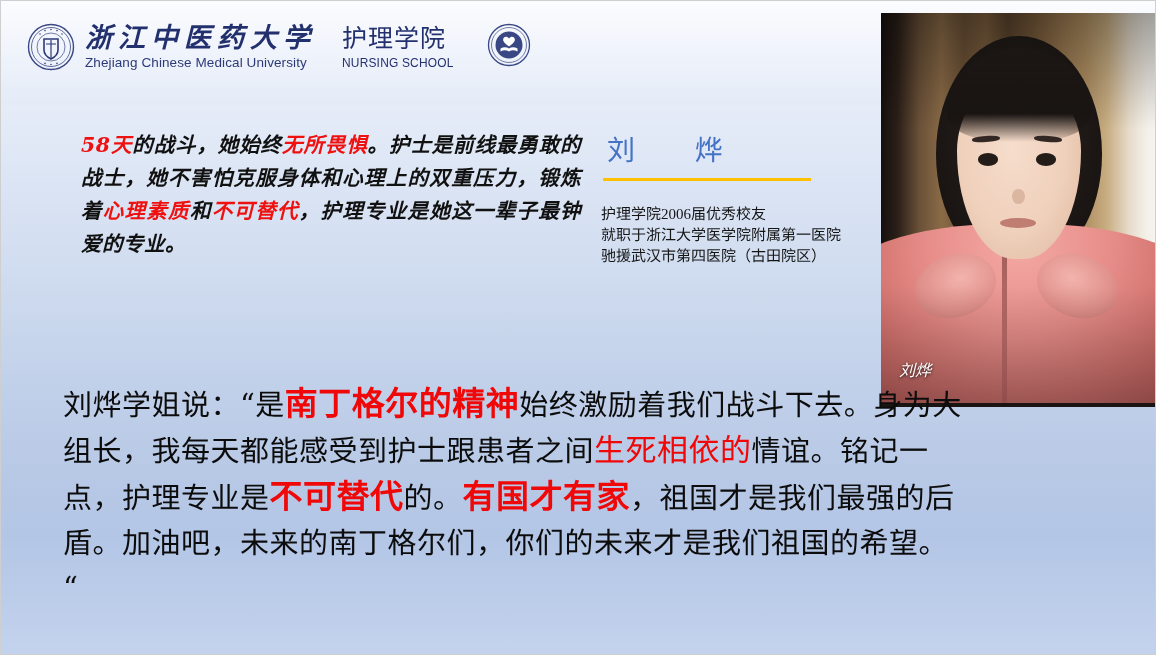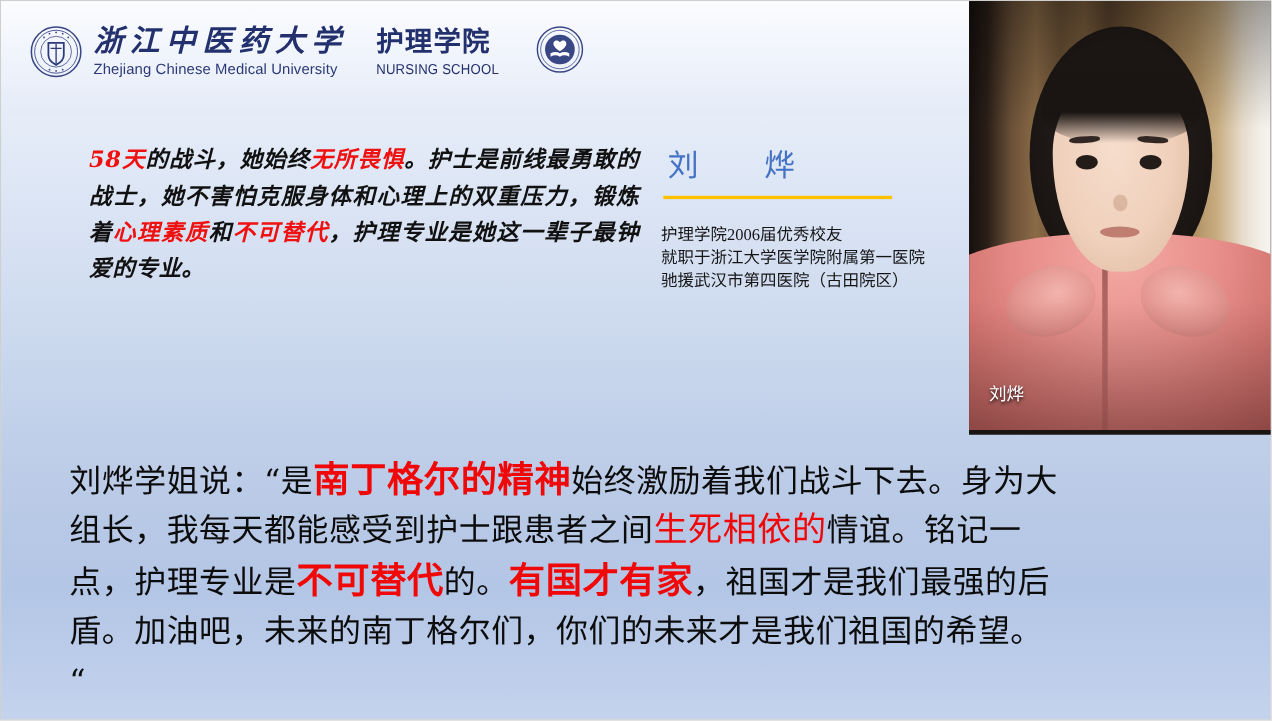--- a/index.html
+++ b/index.html
@@ -51,21 +51,21 @@
     font-style:italic;
   }
   #univ-en{
     font-family:Liberation Sans, sans-serif;
     font-size:13.5px;color:#2c3a78;white-space:nowrap;
     margin-top:5px;letter-spacing:.1px;
   }
   #school-names{display:flex;flex-direction:column;line-height:1;margin-left:16px;}
   #school-cn{
     font-family:"Liberation Sans","DejaVu Sans",sans-serif;
-    font-size:25px;font-weight:bold;color:#23306e;letter-spacing:1px;white-space:nowrap;
+    font-size:25px;font-weight:normal;color:#23306e;letter-spacing:1px;white-space:nowrap;
   }
   #school-en{
     font-family:"Liberation Sans","DejaVu Sans",sans-serif;
     font-size:13px;color:#23306e;white-space:nowrap;margin-top:5px;
     transform:scaleX(.92);transform-origin:left center;letter-spacing:.2px;
   }
 
   
   #intro{
     position:absolute;left:80px;top:128px;width:500px;
@@ -89,23 +89,24 @@
     width:208px;height:3px;background:#ffc000;margin-top:5px;margin-left:2px;
   }
   #credentials{
     margin-top:23px;
     font-family:Liberation Serif, serif;
     font-size:15px;line-height:21px;color:#151515;white-space:nowrap;
   }
 
   
   #photo{
-    position:absolute;left:880px;top:0;width:276px;height:390px;
+    position:absolute;left:880px;top:12px;width:276px;height:390px;
     overflow:hidden;background:#2a1d19;
     border-bottom:4px solid #1a1412;
+    font-style:italic;
   }
   #photo .scene{position:absolute;inset:0;}
   
   .curtain{
     position:absolute;inset:0;
     background:
       linear-gradient(90deg,
         #15100e 0%, #2b1f18 6%, #6b5138 14%, #8a6b47 22%,
         #6d5237 30%, #7d5f3e 38%, #5d452e 46%,
         #7b5d3c 56%, #9c7b52 66%, #b09062 74%,
@@ -177,21 +178,21 @@
   }
   #photo-caption{
     position:absolute;left:18px;bottom:22px;
     color:#fff;font-size:16px;
     font-family:"Liberation Sans","DejaVu Sans",sans-serif;
     text-shadow:0 1px 3px rgba(0,0,0,.85);
   }
 
   
   #quote{
-    position:absolute;left:62px;top:412px;width:900px;
+    position:absolute;left:62px;top:380px;width:900px;
     font-family:"DejaVu Serif","Liberation Serif",serif;
     font-size:29px;line-height:45px;color:#0c0c0c;
     letter-spacing:.5px;
   }
   #quote .rb{color:#f00808;font-size:33px;font-weight:bold;}
   #quote .rk{color:#f00808;font-size:31px;}
 </style>
 </head>
 <body>
 

